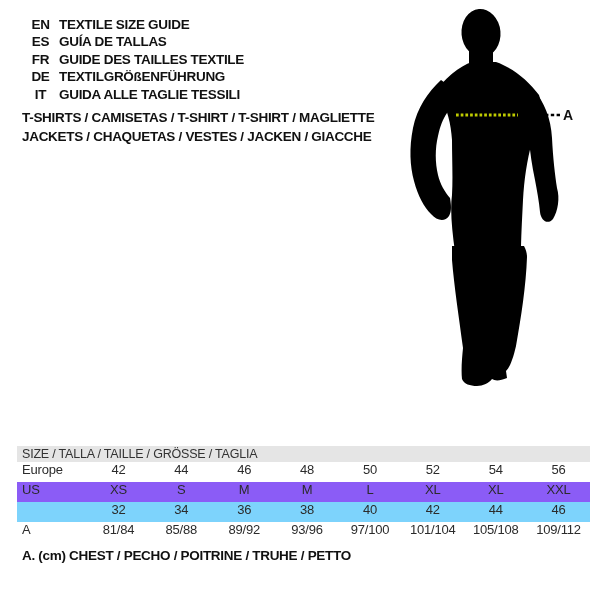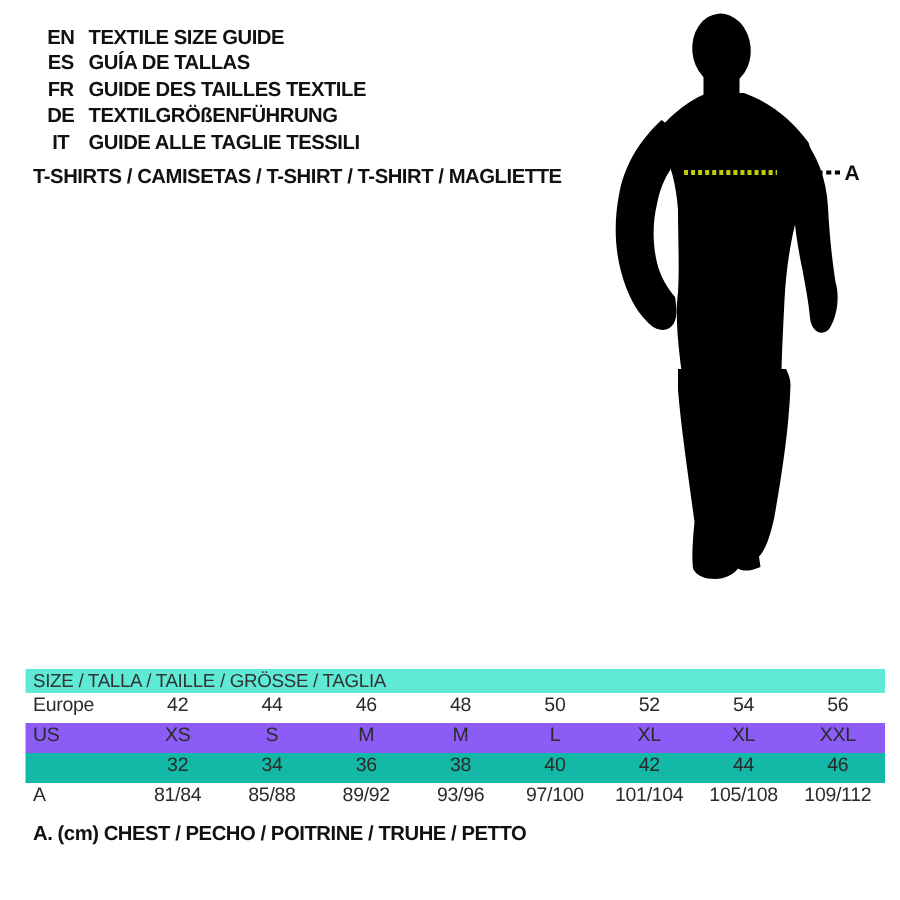--- a/index.html
+++ b/index.html
@@ -44,26 +44,27 @@
     <div class="lang-row">
       <span class="lang-code">FR</span>
       <span>GUIDE DES TAILLES TEXTILE</span>
     </div>
     <div class="lang-row">
       <span class="lang-code">DE</span>
       <span>TEXTILGRÖßENFÜHRUNG</span>
     </div>
     <div class="lang-row">
       <span class="lang-code">IT</span>
-      <span>GUIDE ALLE TAGLIE TESSILI</span>
+      <span>GUIDA ALLE TAGLIE TESSILI</span>
     </div>
   </div>
 
   <div class="cats">
     <div>T-SHIRTS / CAMISETAS / T-SHIRT / T-SHIRT / MAGLIETTE</div>
+    <div>JACKETS / CHAQUETAS / VESTES / JACKEN / GIACCHE</div>
   </div>
 
   <div class="figure-wrap">
     <svg width="195" height="402" viewBox="405 2 195 402" xmlns="http://www.w3.org/2000/svg">
       <g fill="#000000">
         <ellipse cx="481" cy="33" rx="19.5" ry="24" transform="rotate(-5 481 33)"></ellipse>
         <rect x="469" y="46" width="24" height="22"></rect>
         <path d="M 432,96 C 444,78 460,66 472,62 L 496,62 C 513,68 528,80 539,95
              C 545,112 541,128 532,142 C 527,160 524,180 523,200
              C 522,220 521,240 521,252 L 455,252
@@ -85,21 +86,21 @@
              C 461,370 462,358 463,348 C 459,318 454,285 452,260 Z"></path>
       </g>
       <line x1="456" y1="115" x2="518" y2="115" stroke="#bfcc00" stroke-width="3.2" stroke-dasharray="2.7 2"></line>
       <line x1="545" y1="115" x2="562" y2="115" stroke="#000000" stroke-width="2.6" stroke-dasharray="3.4 2.4"></line>
     </svg>
   </div>
   <span class="figure-label">A</span>
 
 
   <div class="size-table">
-    <div class="t-header" style="background:#5eead4;">SIZE / TALLA / TAILLE / GRÖSSE / TAGLIA</div>
+    <div class="t-header" style="background:#e5e5e5;">SIZE / TALLA / TAILLE / GRÖSSE / TAGLIA</div>
 
     <div class="t-row">
       <span class="t-label">Europe</span>
       <span class="t-cell">42</span>
       <span class="t-cell">44</span>
       <span class="t-cell">46</span>
       <span class="t-cell">48</span>
       <span class="t-cell">50</span>
       <span class="t-cell">52</span>
       <span class="t-cell">54</span>
@@ -111,21 +112,21 @@
       <span class="t-cell">XS</span>
       <span class="t-cell">S</span>
       <span class="t-cell">M</span>
       <span class="t-cell">M</span>
       <span class="t-cell">L</span>
       <span class="t-cell">XL</span>
       <span class="t-cell">XL</span>
       <span class="t-cell">XXL</span>
     </div>
 
-    <div class="t-row" style="background:#14b8a6;">
+    <div class="t-row" style="background:#7dd3fc;">
       <span class="t-label"></span>
       <span class="t-cell">32</span>
       <span class="t-cell">34</span>
       <span class="t-cell">36</span>
       <span class="t-cell">38</span>
       <span class="t-cell">40</span>
       <span class="t-cell">42</span>
       <span class="t-cell">44</span>
       <span class="t-cell">46</span>
     </div>

